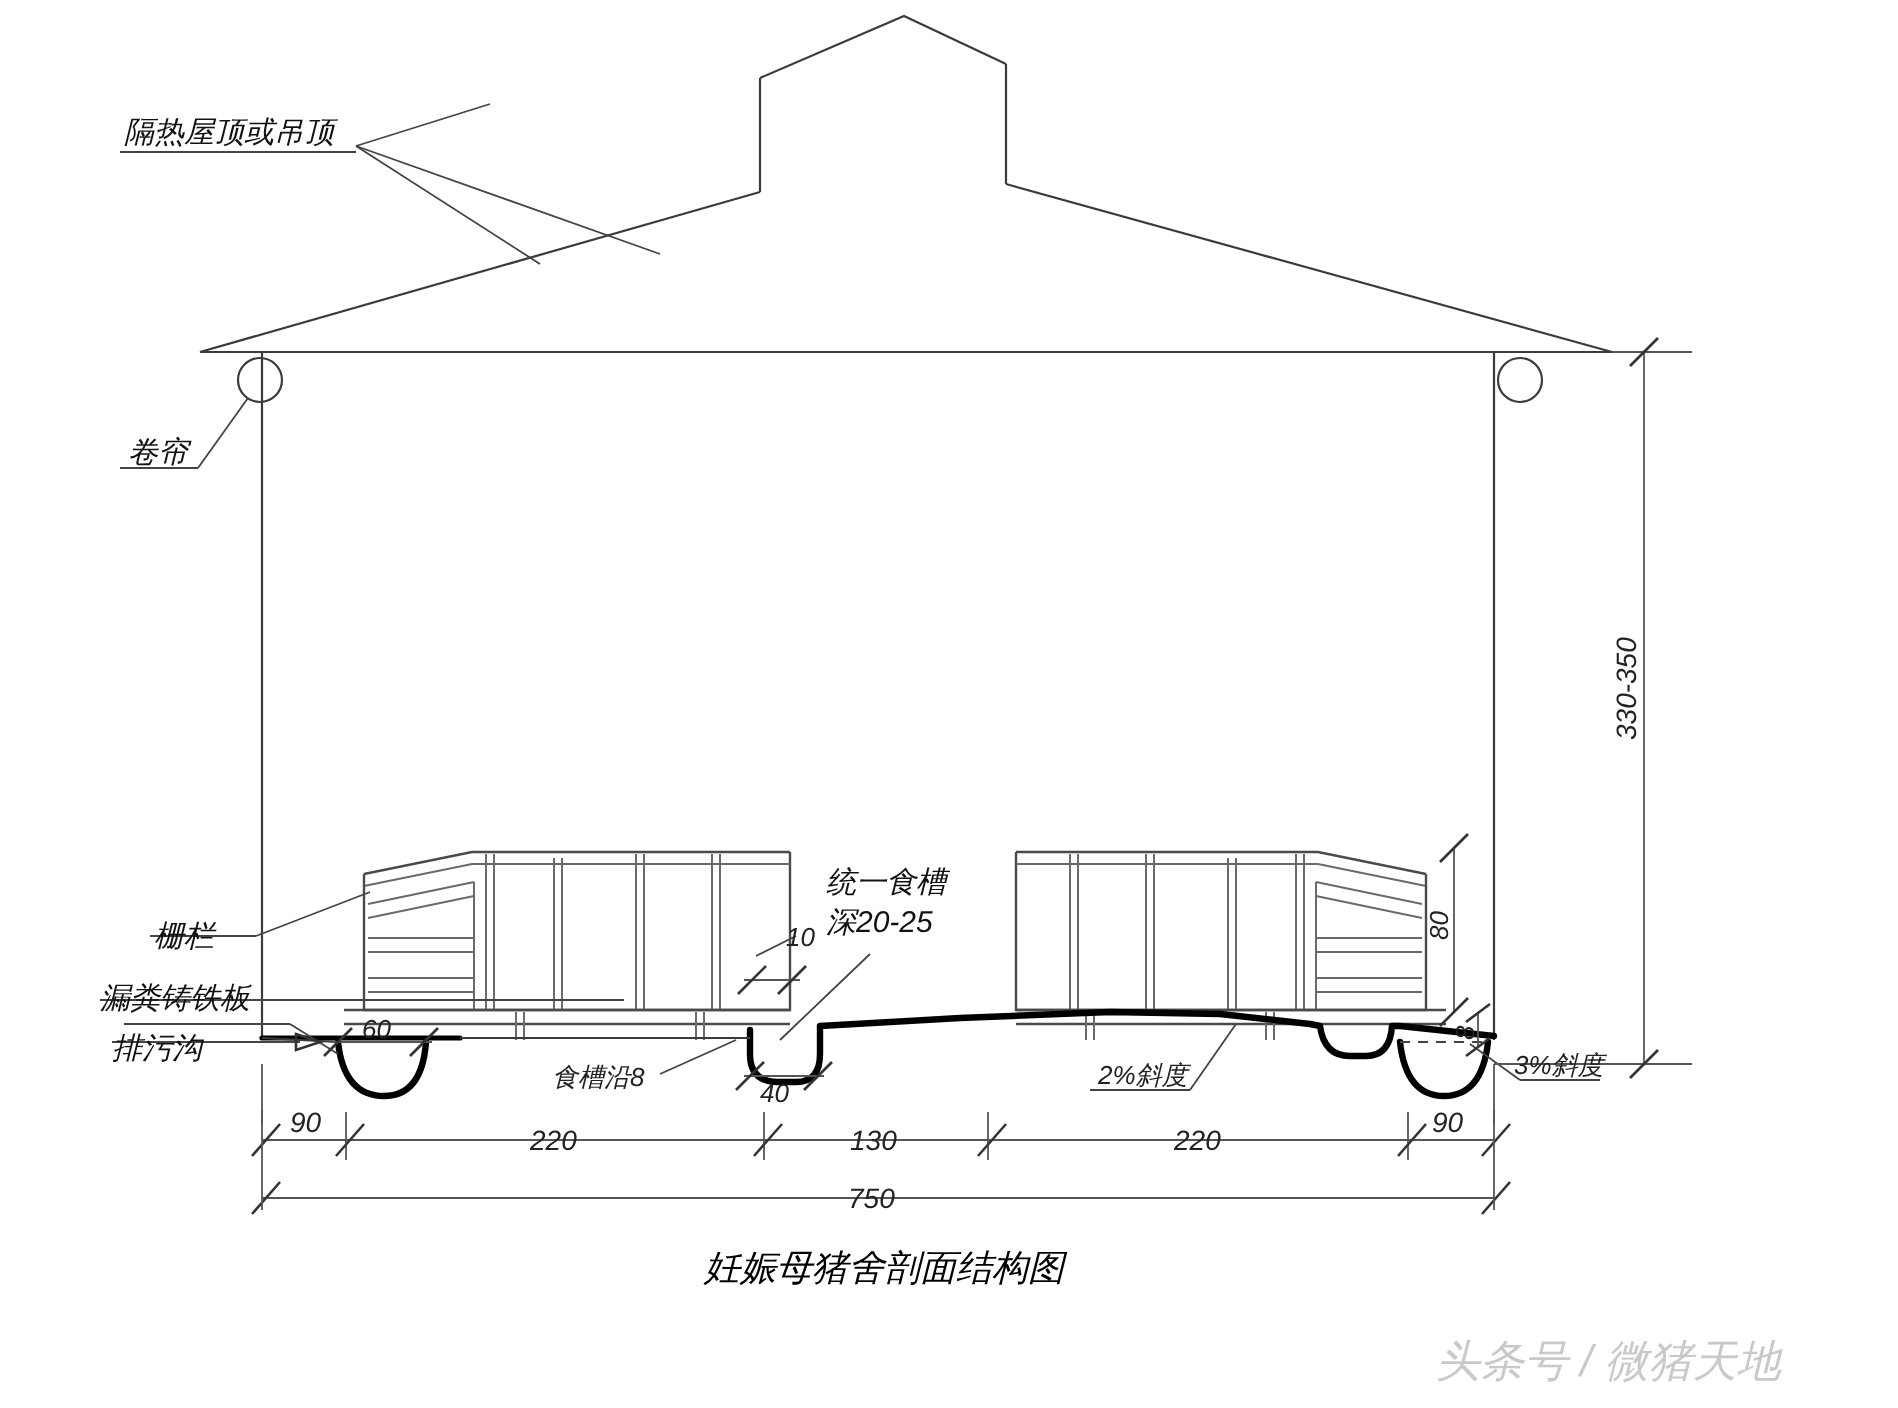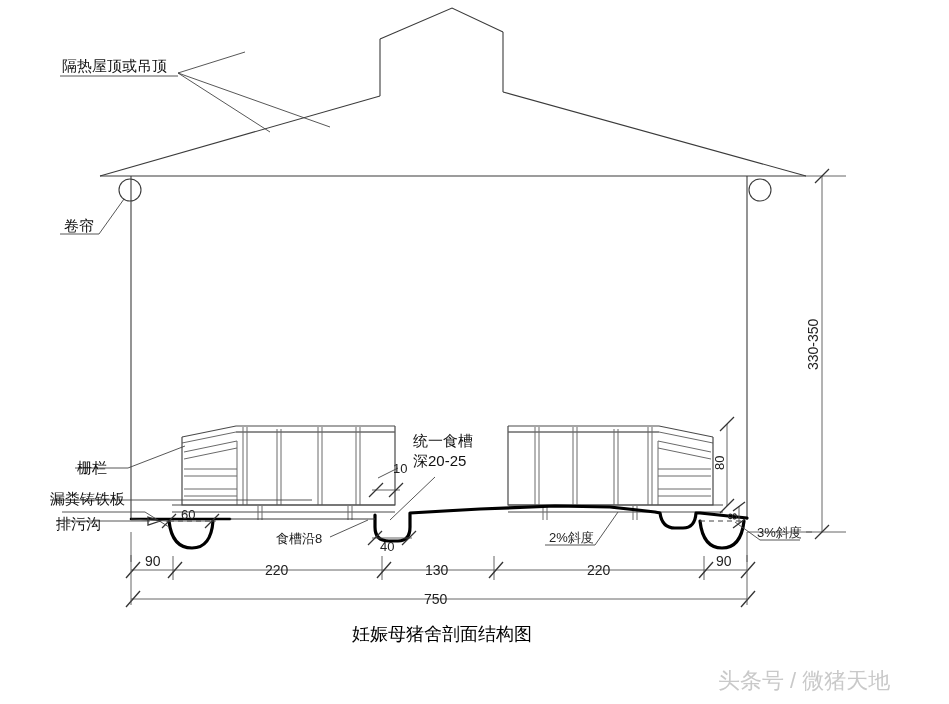--- a/index.html
+++ b/index.html
@@ -1,18 +1,18 @@
 <!DOCTYPE html>
 <html><head>
 <meta charset="utf-8">
 <style>
   html,body{margin:0;padding:0;background:#ffffff;}
   body{width:949px;height:704px;position:relative;overflow:hidden;
        font-family:"Liberation Sans","DejaVu Sans",sans-serif;}
-  #stage{position:absolute;left:0;top:0;width:949px;height:704px;}
+  #stage{position:absolute;left:0;top:0;width:949px;height:704px;font-style:italic;}
   svg{display:block;}
   .lbl{font-size:15px;fill:#111;font-family:"Liberation Sans","DejaVu Sans",sans-serif;}
   .dim{font-size:14px;fill:#222;font-family:"Liberation Sans","DejaVu Sans",sans-serif;}
   .dimsm{font-size:13px;fill:#222;font-family:"Liberation Sans","DejaVu Sans",sans-serif;}
   .title{font-size:18px;fill:#000;font-family:"Liberation Sans","DejaVu Sans",sans-serif;}
   .wm{font-size:22px;fill:#c9c9c9;font-family:"Liberation Sans","DejaVu Sans",sans-serif;}
   .ln{stroke:#3b3b3b;stroke-width:1.1;fill:none;}
   .lead{stroke:#444;stroke-width:0.9;fill:none;}
   .heavy{stroke:#000;stroke-width:3.2;fill:none;stroke-linecap:round;stroke-linejoin:round;}
   .pen{stroke:#4a4a4a;stroke-width:1.2;fill:none;}

